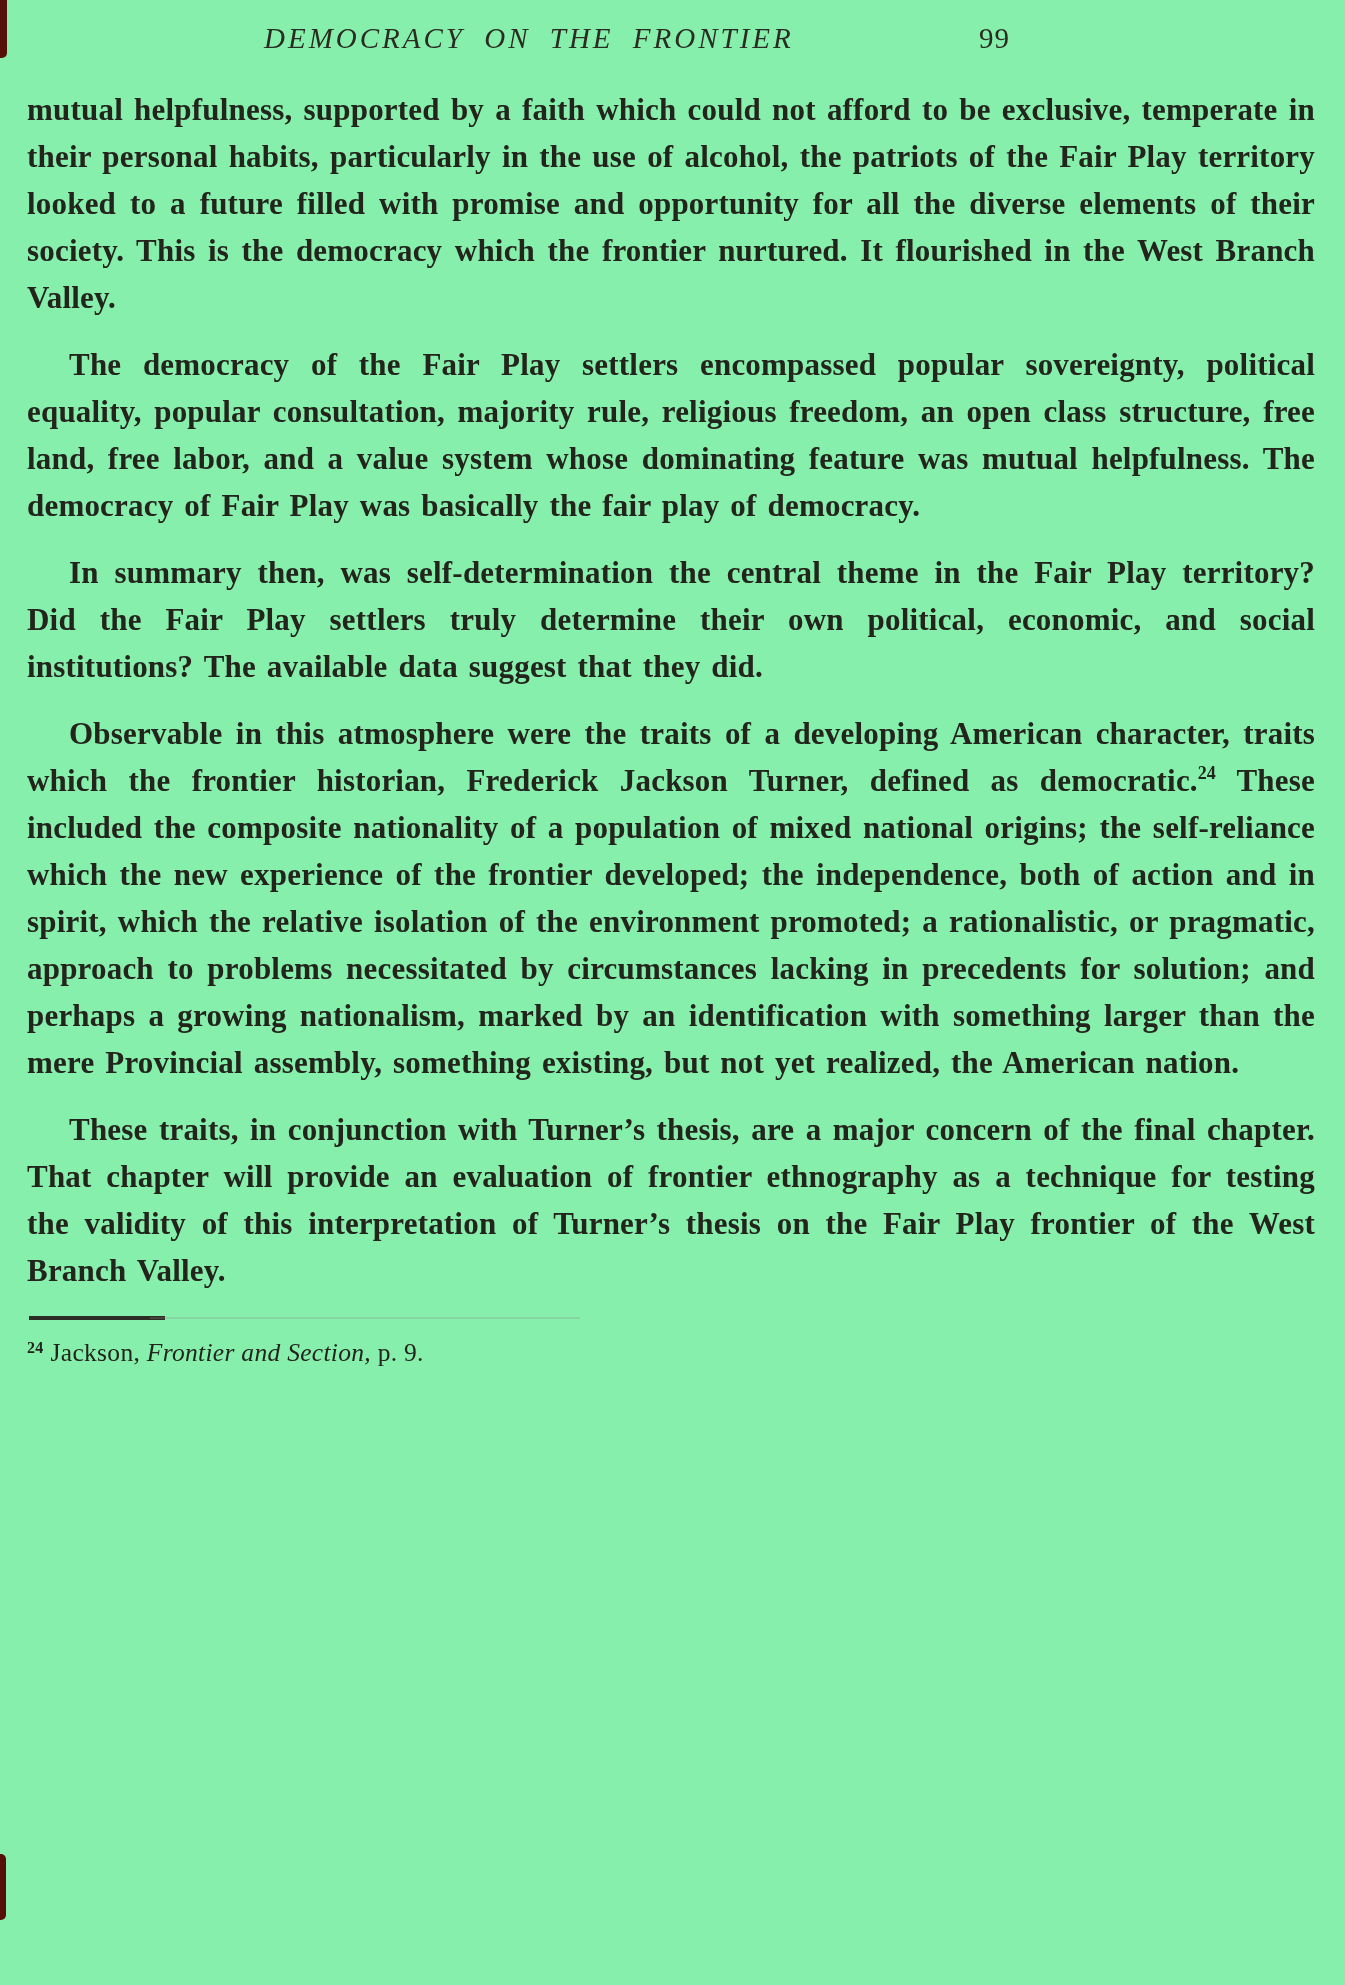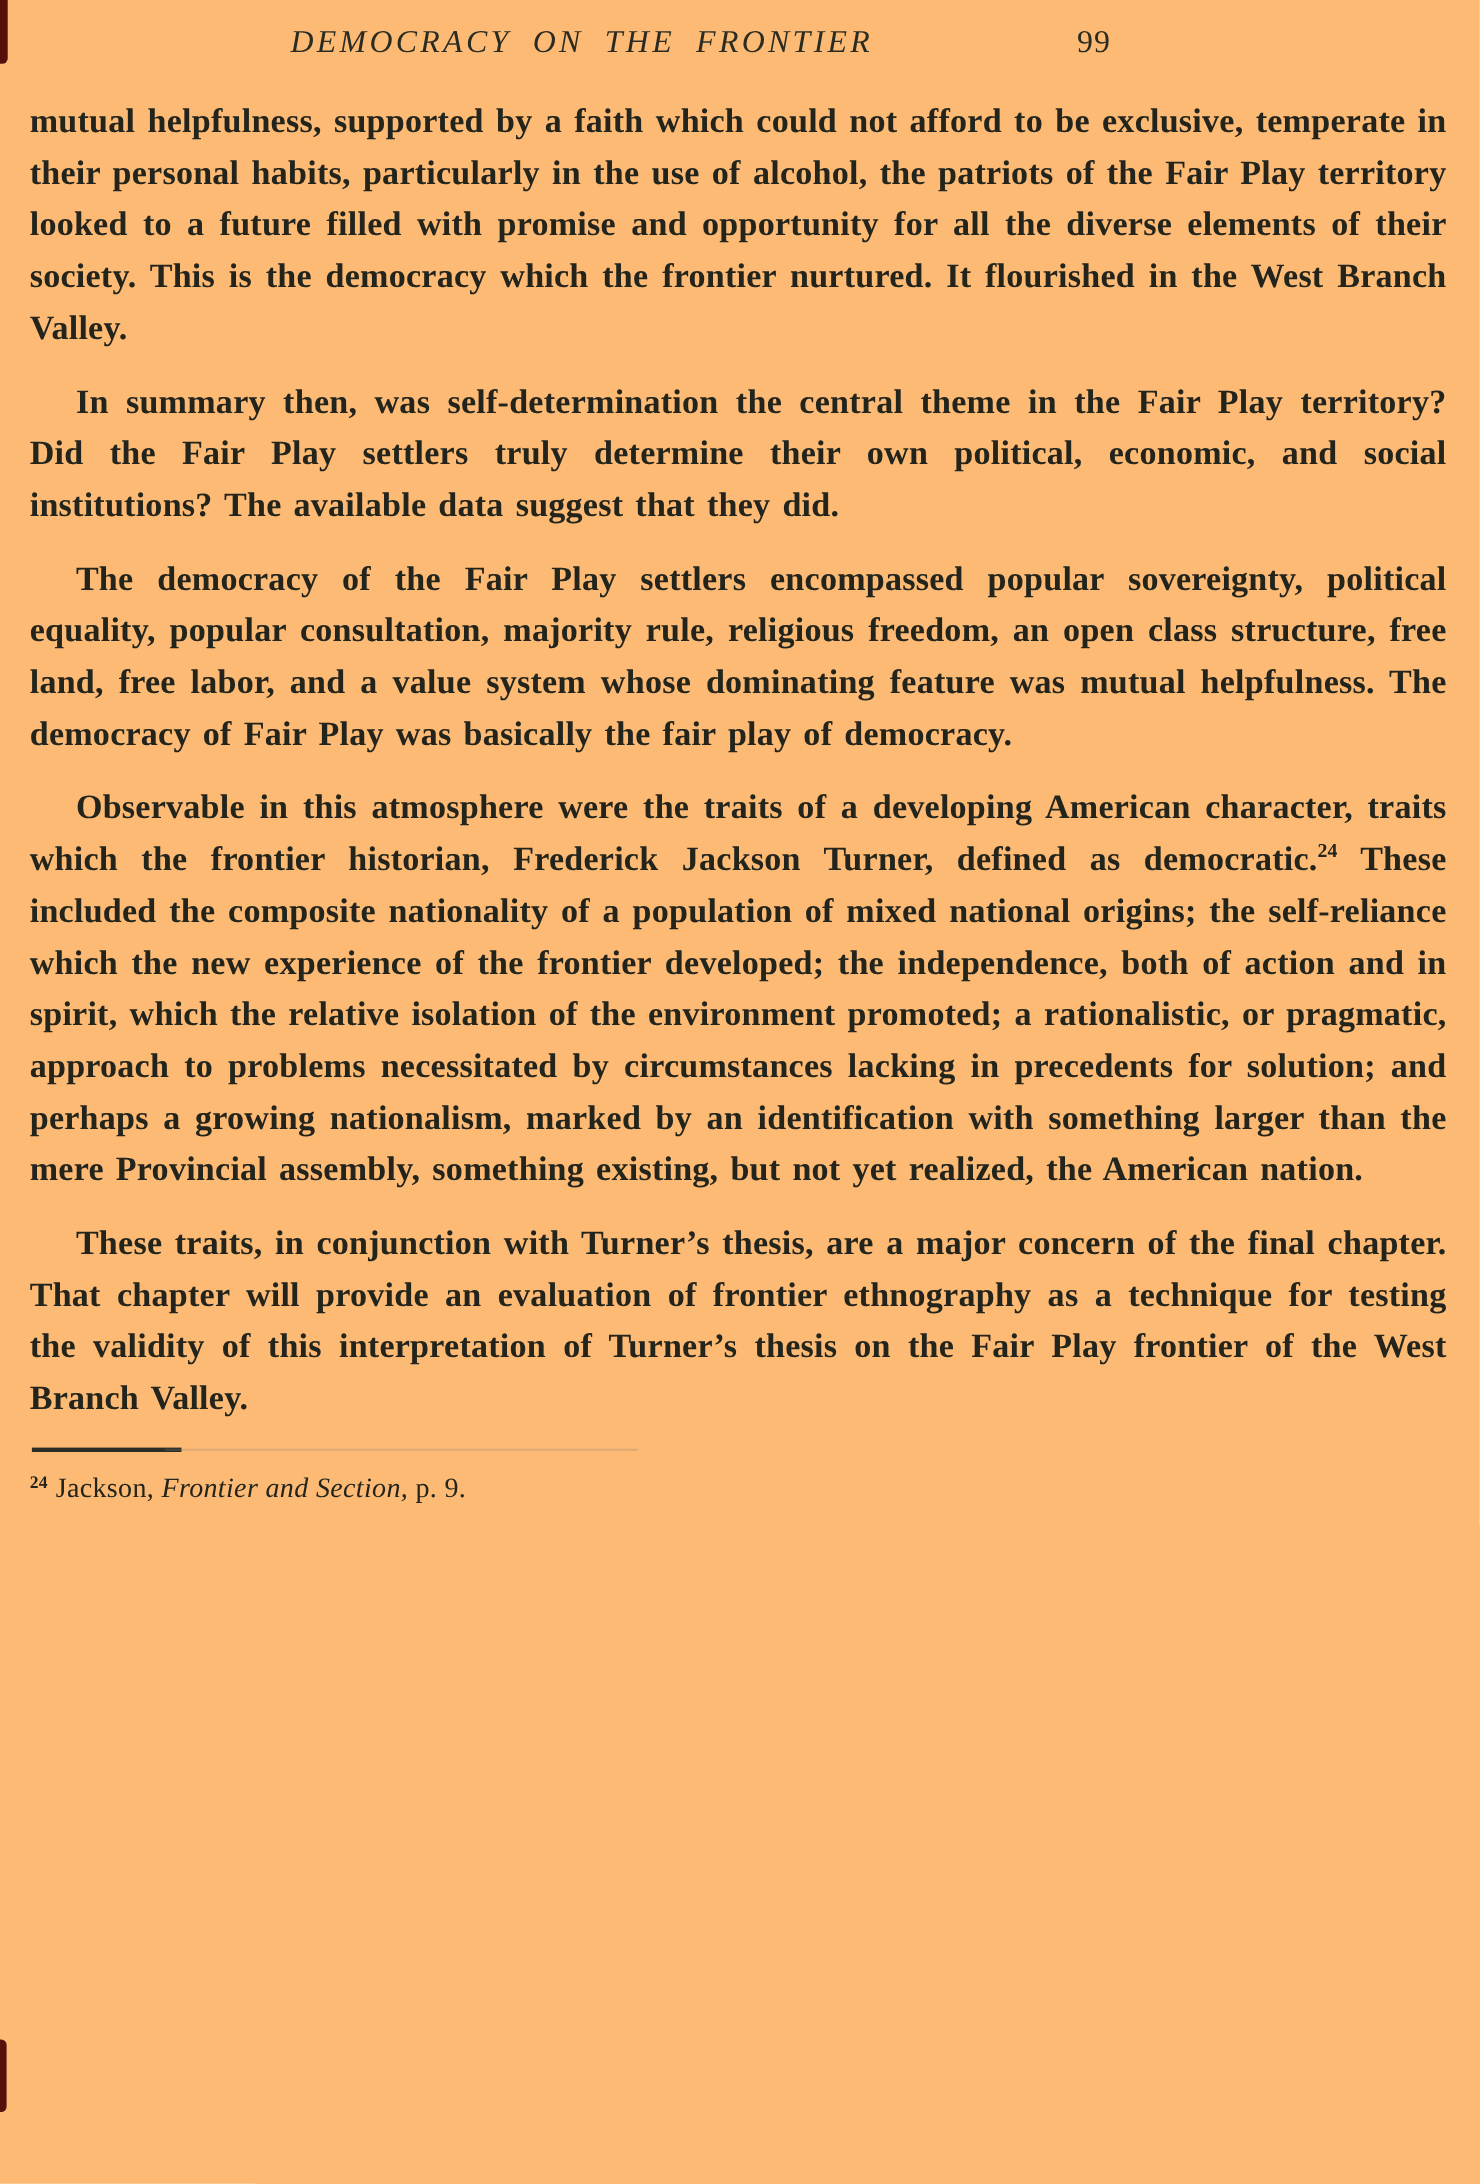--- a/index.html
+++ b/index.html
@@ -8,21 +8,21 @@
   }
   body {
     background: #fbf8ef;
     font-family: "Liberation Serif", "DejaVu Serif", serif;
   }
   .page {
     position: relative;
     width: 1345px;
     height: 1985px;
     box-sizing: border-box;
-    background: #fdba74;
+    background: #86efac;
     color: #23251d;
     padding: 16px 30px 0 27px;
     overflow: hidden;
   }
   .header {
     position: relative;
     height: 56px;
     margin-bottom: 14px;
   }
   .running-title {
@@ -123,23 +123,23 @@
 
   <div class="header">
     <span class="running-title">DEMOCRACY ON THE FRONTIER</span>
     <span class="page-number">99</span>
   </div>
 
   <div class="body-text">
 
     <p class="para">mutual helpfulness, supported by a faith which could not afford to be exclusive, temperate in their personal habits, particularly in the use of alcohol, the patriots of the Fair Play territory looked to a future filled with promise and opportunity for all the diverse elements of their society. This is the democracy which the frontier nurtured. It flourished in the West Branch Valley.</p>
 
+    <p class="para indented">The democracy of the Fair Play settlers encompassed popular sovereignty, political equality, popular consultation, majority rule, religious freedom, an open class structure, free land, free labor, and a value system whose dominating feature was mutual helpfulness. The democracy of Fair Play was basically the fair play of democracy.</p>
+
     <p class="para indented">In summary then, was self-determination the central theme in the Fair Play territory? Did the Fair Play settlers truly determine their own political, economic, and social institutions? The available data suggest that they did.</p>
-
-    <p class="para indented">The democracy of the Fair Play settlers encompassed popular sovereignty, political equality, popular consultation, majority rule, religious freedom, an open class structure, free land, free labor, and a value system whose dominating feature was mutual helpfulness. The democracy of Fair Play was basically the fair play of democracy.</p>
 
     <p class="para indented"><span>Observable in this atmosphere were the traits of a developing American character, traits which the frontier historian, Frederick Jackson Turner, defined as democratic.</span><sup class="fnref">24</sup><span> These included the composite nationality of a population of mixed national origins; the self-reliance which the new experience of the frontier developed; the independence, both of action and in spirit, which the relative isolation of the environment promoted; a rationalistic, or pragmatic, approach to problems necessitated by circumstances lacking in precedents for solution; and perhaps a growing nationalism, marked by an identification with something larger than the mere Provincial assembly, something existing, but not yet realized, the American nation.</span></p>
 
     <p class="para indented">These traits, in conjunction with Turner’s thesis, are a major concern of the final chapter. That chapter will provide an evaluation of frontier ethnography as a technique for testing the validity of this interpretation of Turner’s thesis on the Fair Play frontier of the West Branch Valley.</p>
 
   </div>
 
   <div class="footnote-rule"></div>
   <div class="footnote-rule-faint"></div>
 

